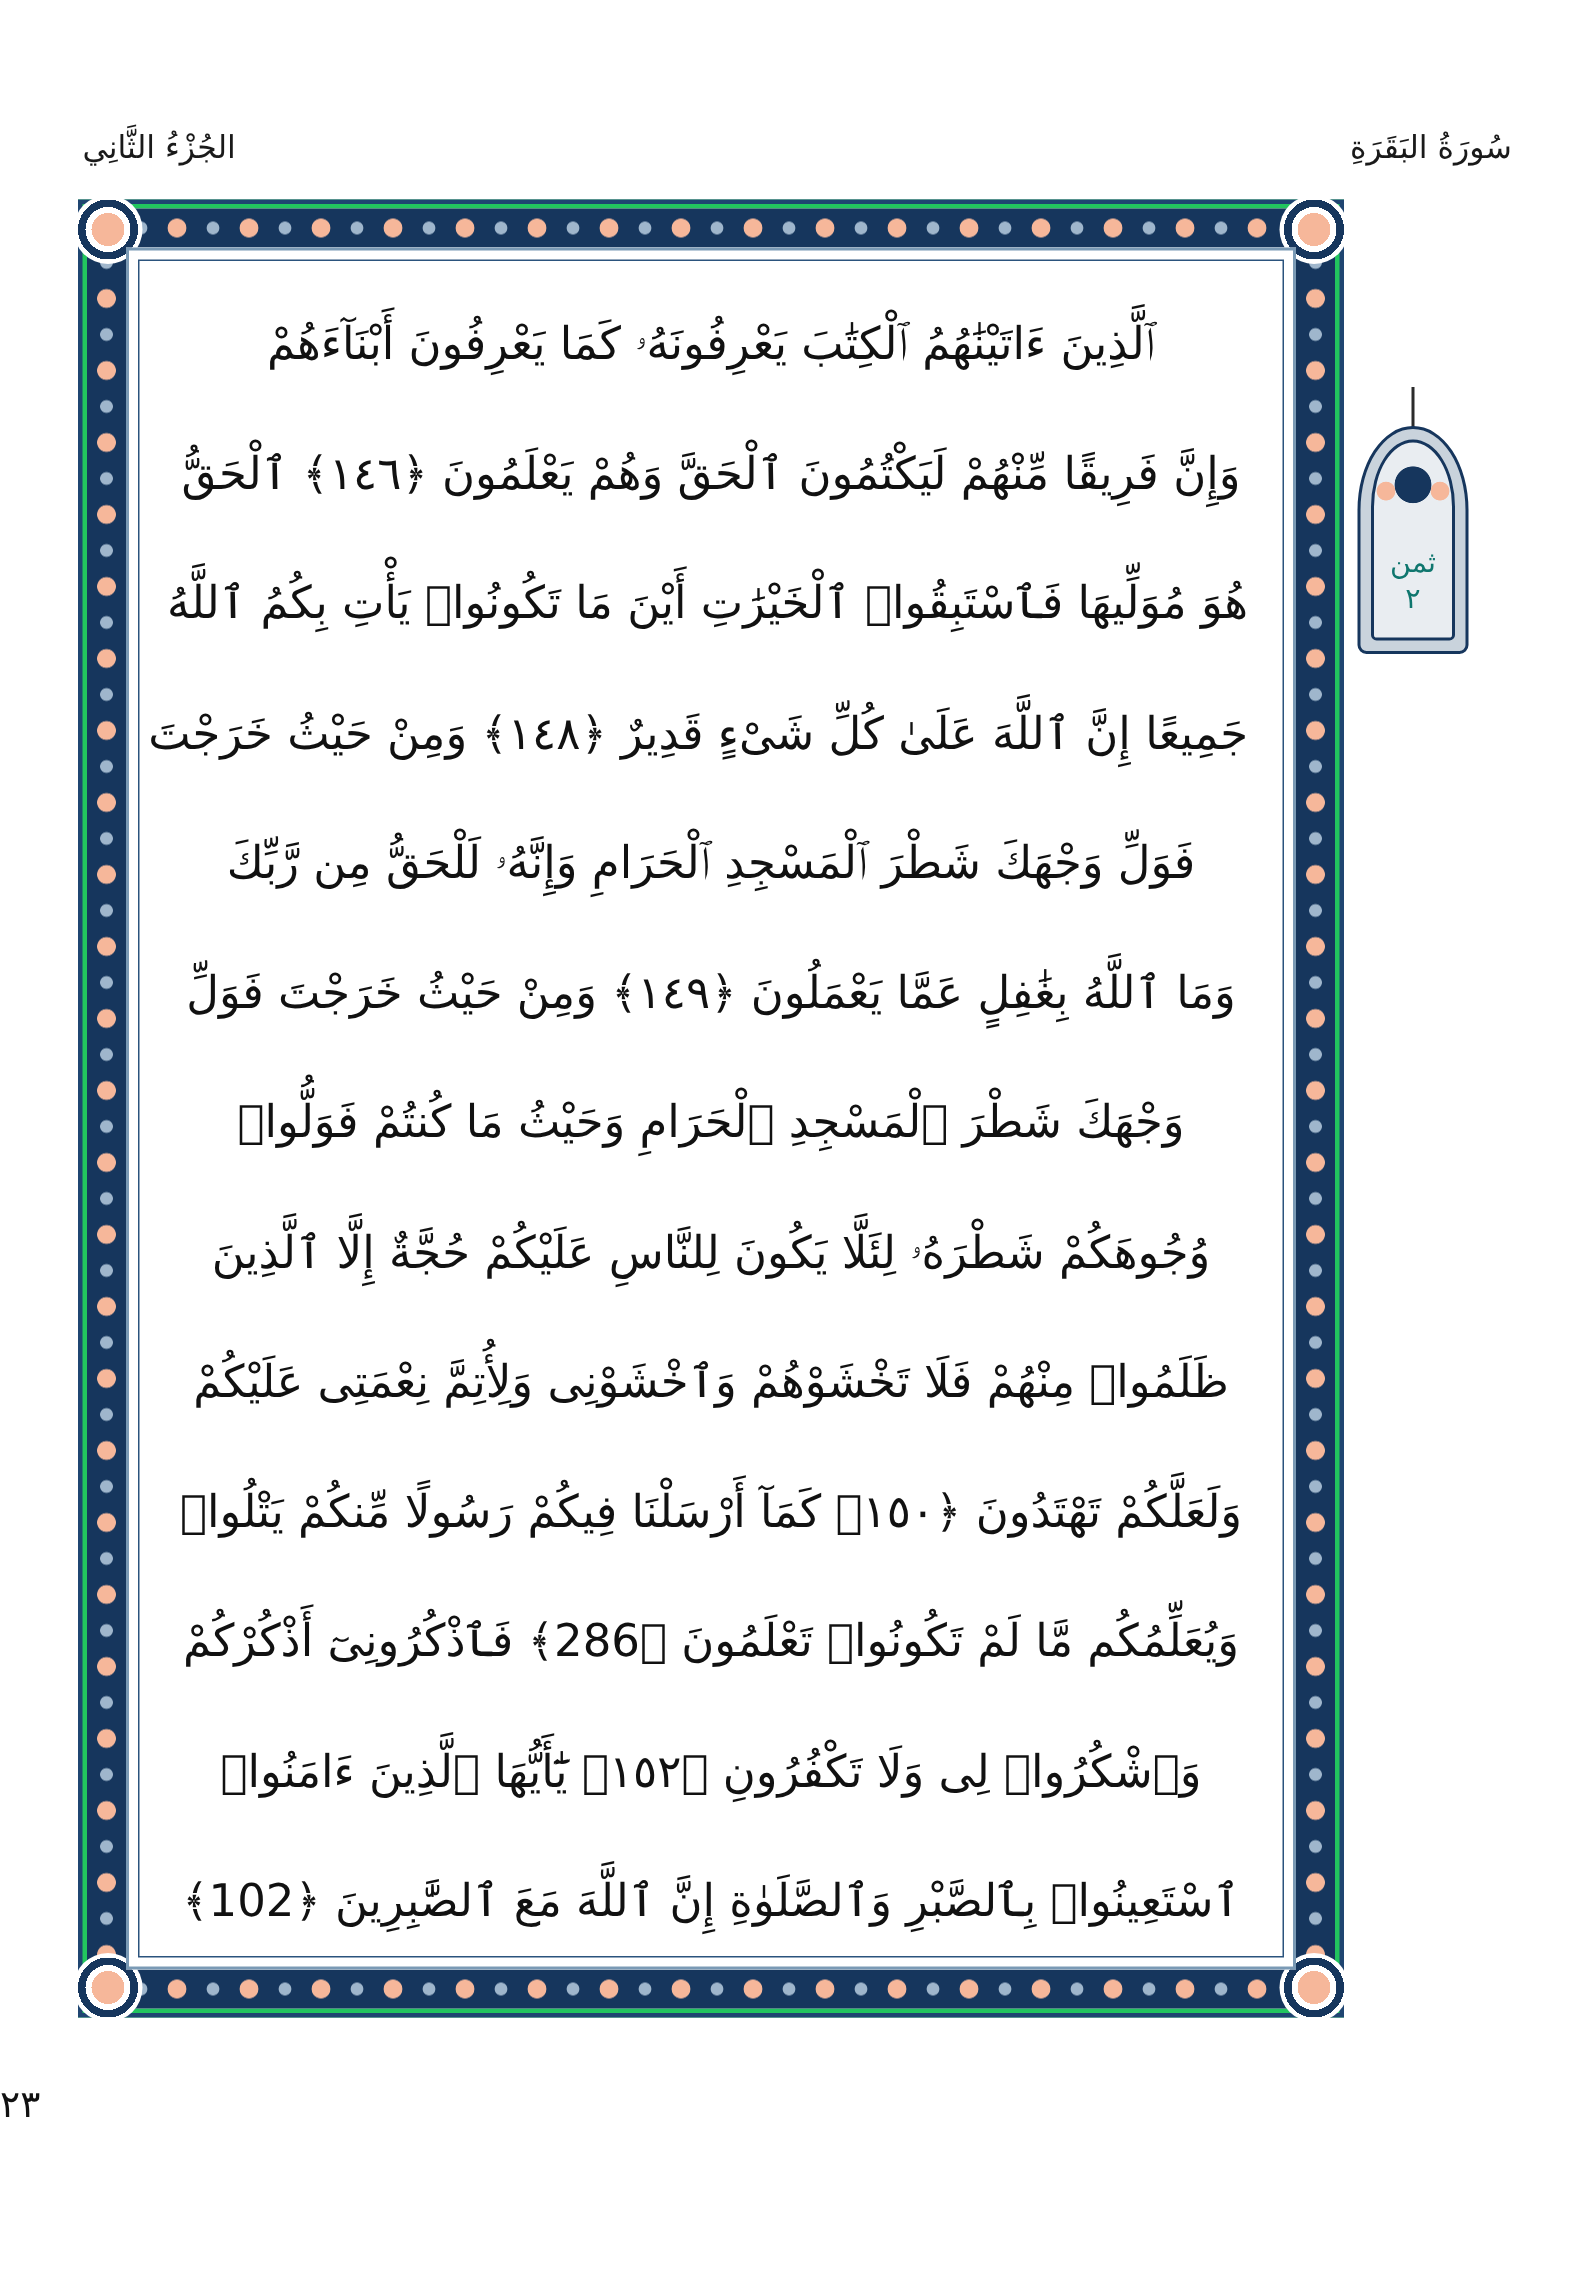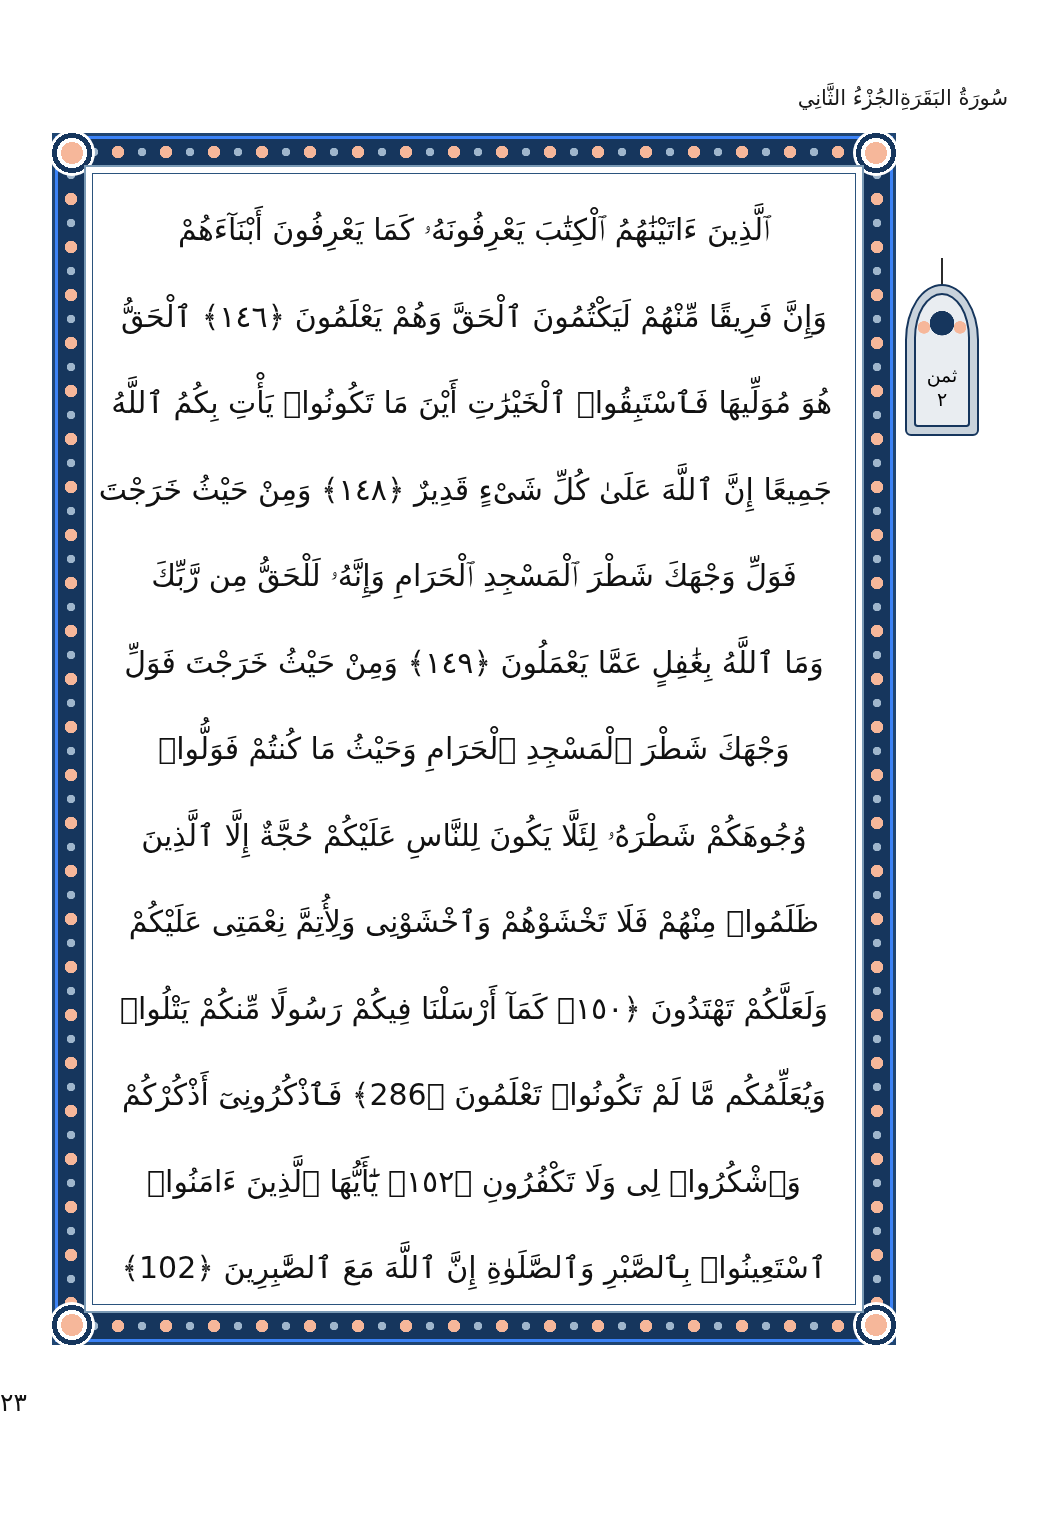--- a/index.html
+++ b/index.html
@@ -17,46 +17,46 @@
 
   .page {
     position: absolute;
     inset: 0;
   }
 
   
   .header {
     position: absolute;
     top: 82px;
-    left: 65px;
+    left: 55px;
     right: 55px;
     height: 32px;
     display: flex;
     flex-direction: row-reverse;
-    justify-content: flex-end;
+    justify-content: space-between;
     align-items: center;
   }
   .header-text {
     font-size: 21px;
     color: #1a1a1a;
     font-family: "DejaVu Sans", sans-serif;
     white-space: nowrap;
     letter-spacing: 0;
   }
 
   
   .frame-outer {
     position: absolute;
     top: 133px;
     left: 52px;
     width: 844px;
     height: 1212px;
     box-sizing: border-box;
     border: 3px solid #1f4571;
-    background: #3b82f6;
+    background: #22c55e;
   }
   .frame-band {
     position: absolute;
     inset: 3px;
     box-sizing: border-box;
     border: 26px solid #16365d;
     background: #ffffff;
   }
   
   .band-deco {
@@ -181,21 +181,21 @@
       radial-gradient(circle at 14% 70%, #f6b79a 0 6px, transparent 6.5px),
       radial-gradient(circle at 86% 70%, #f6b79a 0 6px, transparent 6.5px);
   }
   .thumn .label {
     position: absolute;
     top: 78px;
     left: 0; right: 0;
     text-align: center;
     font-family: Liberation Sans, sans-serif;
     font-size: 19px;
-    color: #000000;
+    color: #0f766e;
     line-height: 1.25;
   }
 
   
   .page-number {
     position: absolute;
     top: 1388px;
     left: 0; right: 0;
     text-align: left;
     font-family: "DejaVu Sans", sans-serif;

